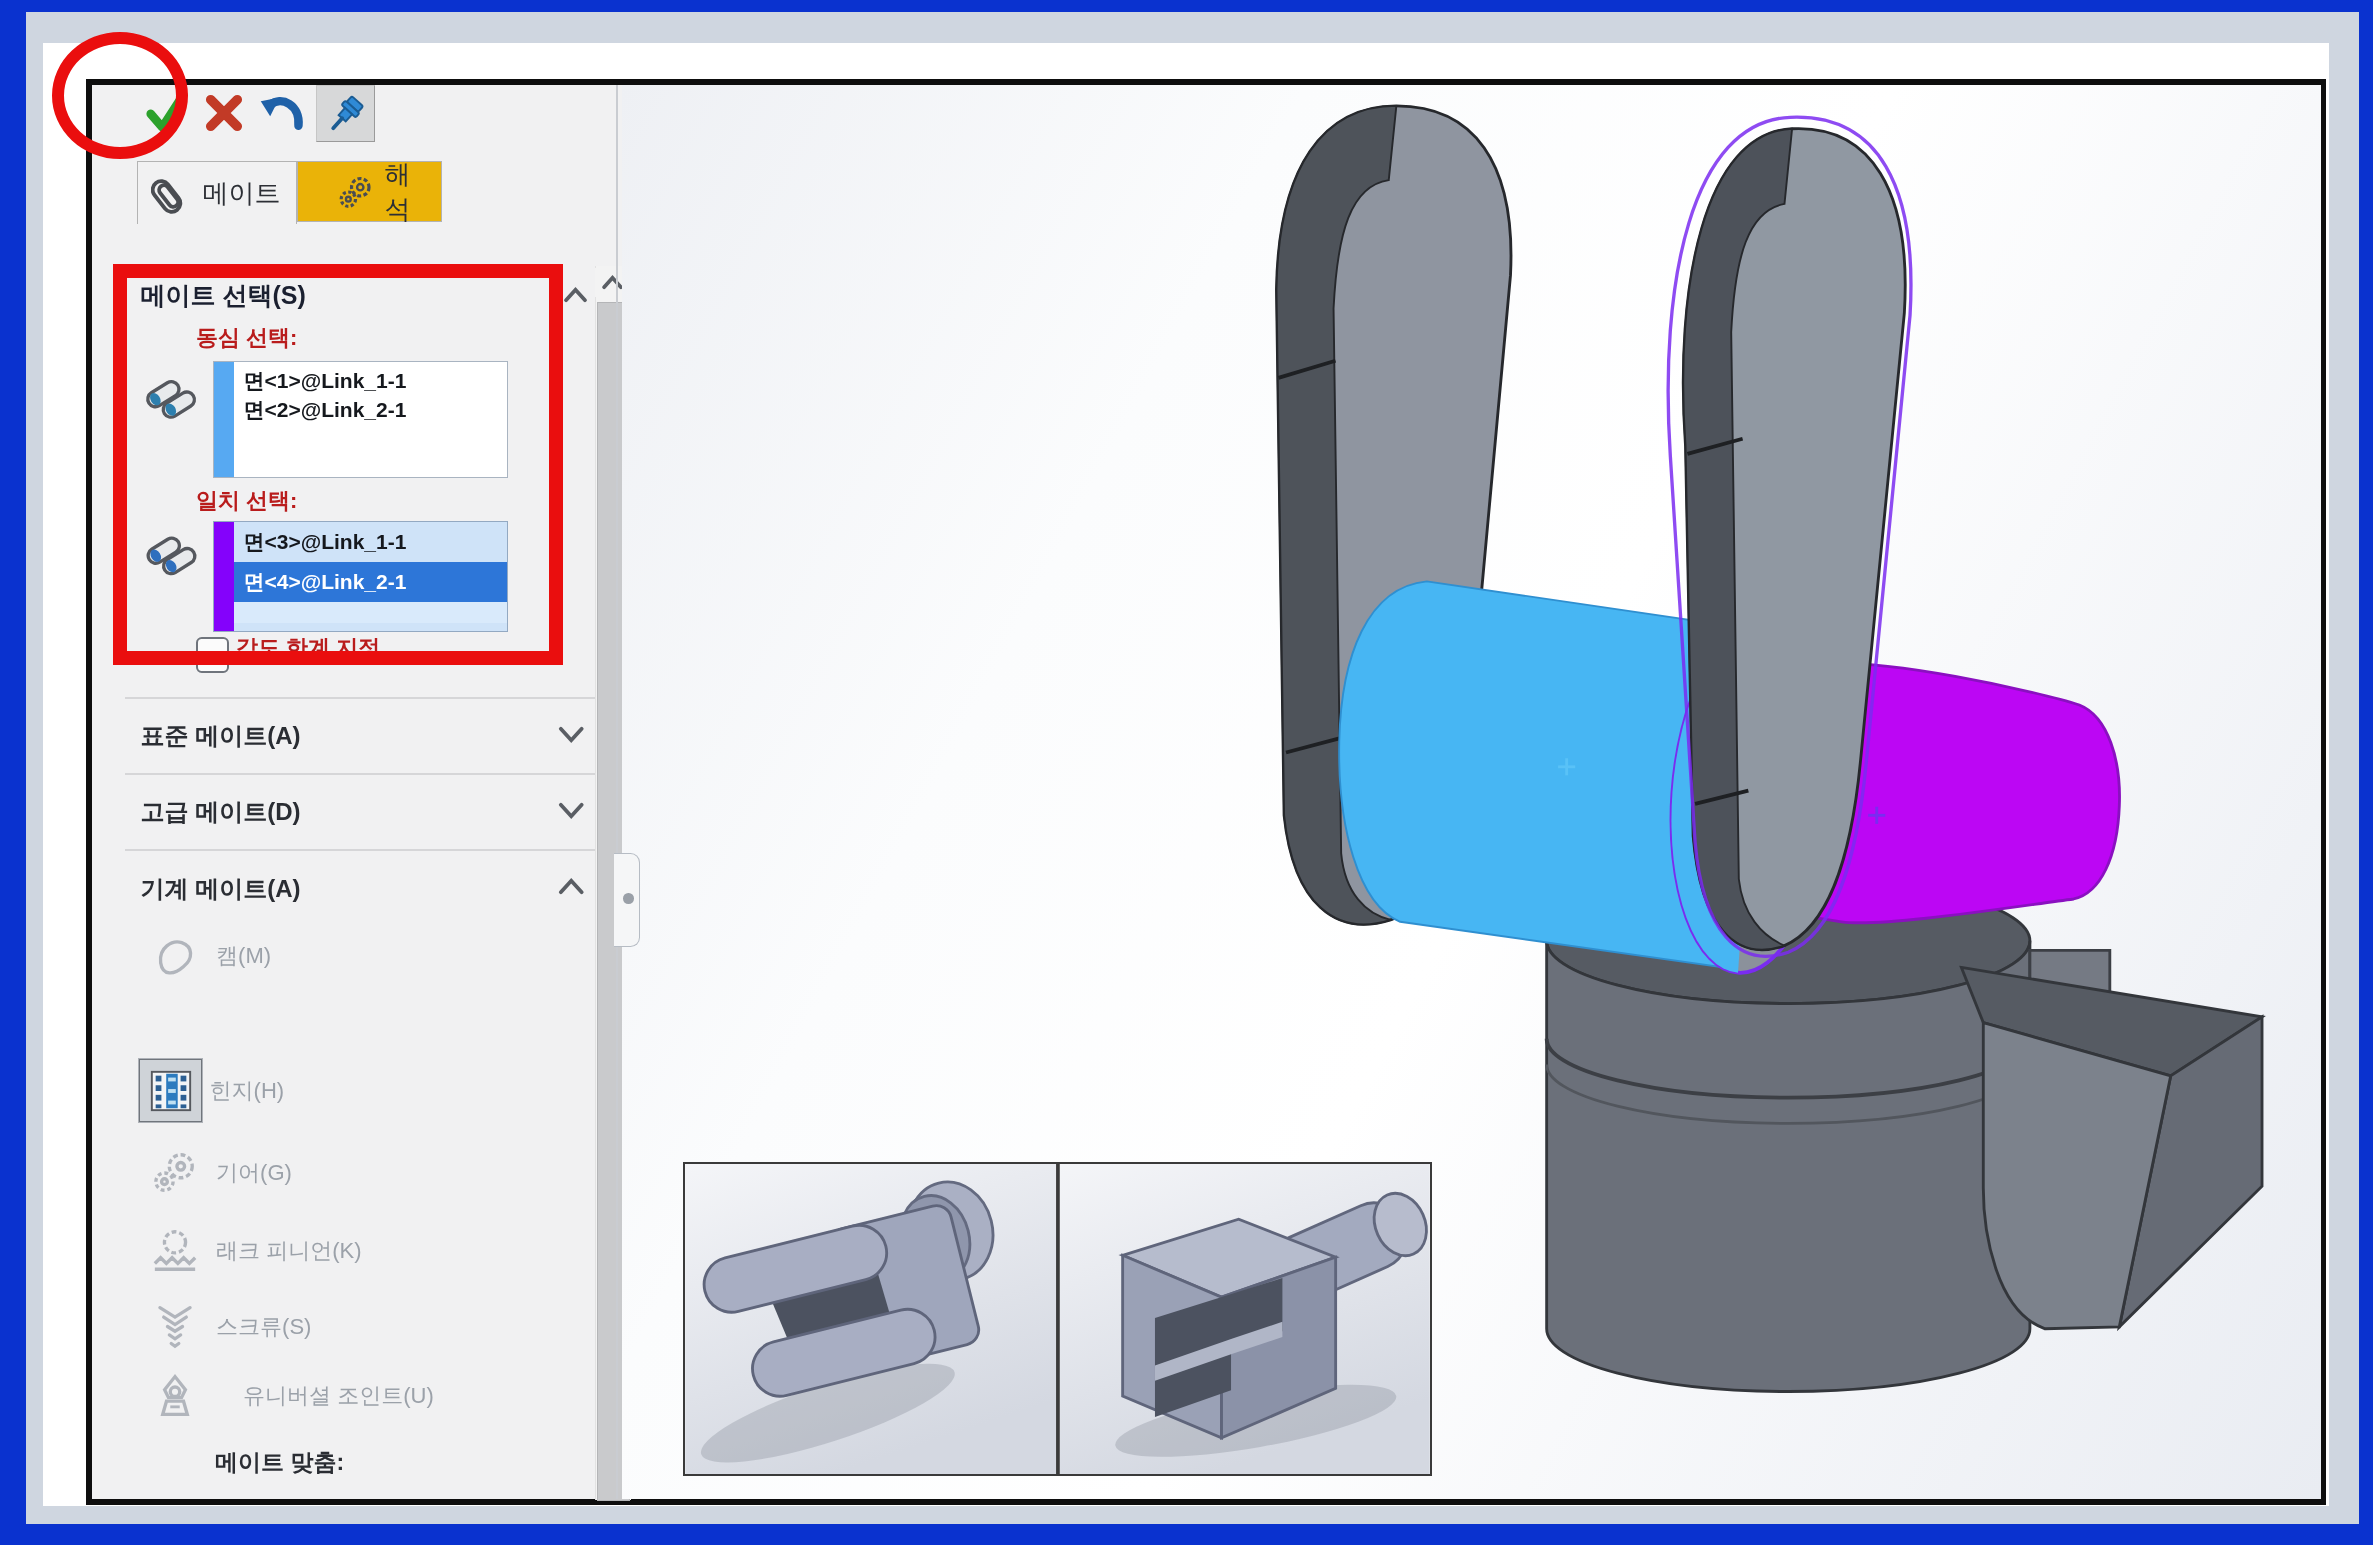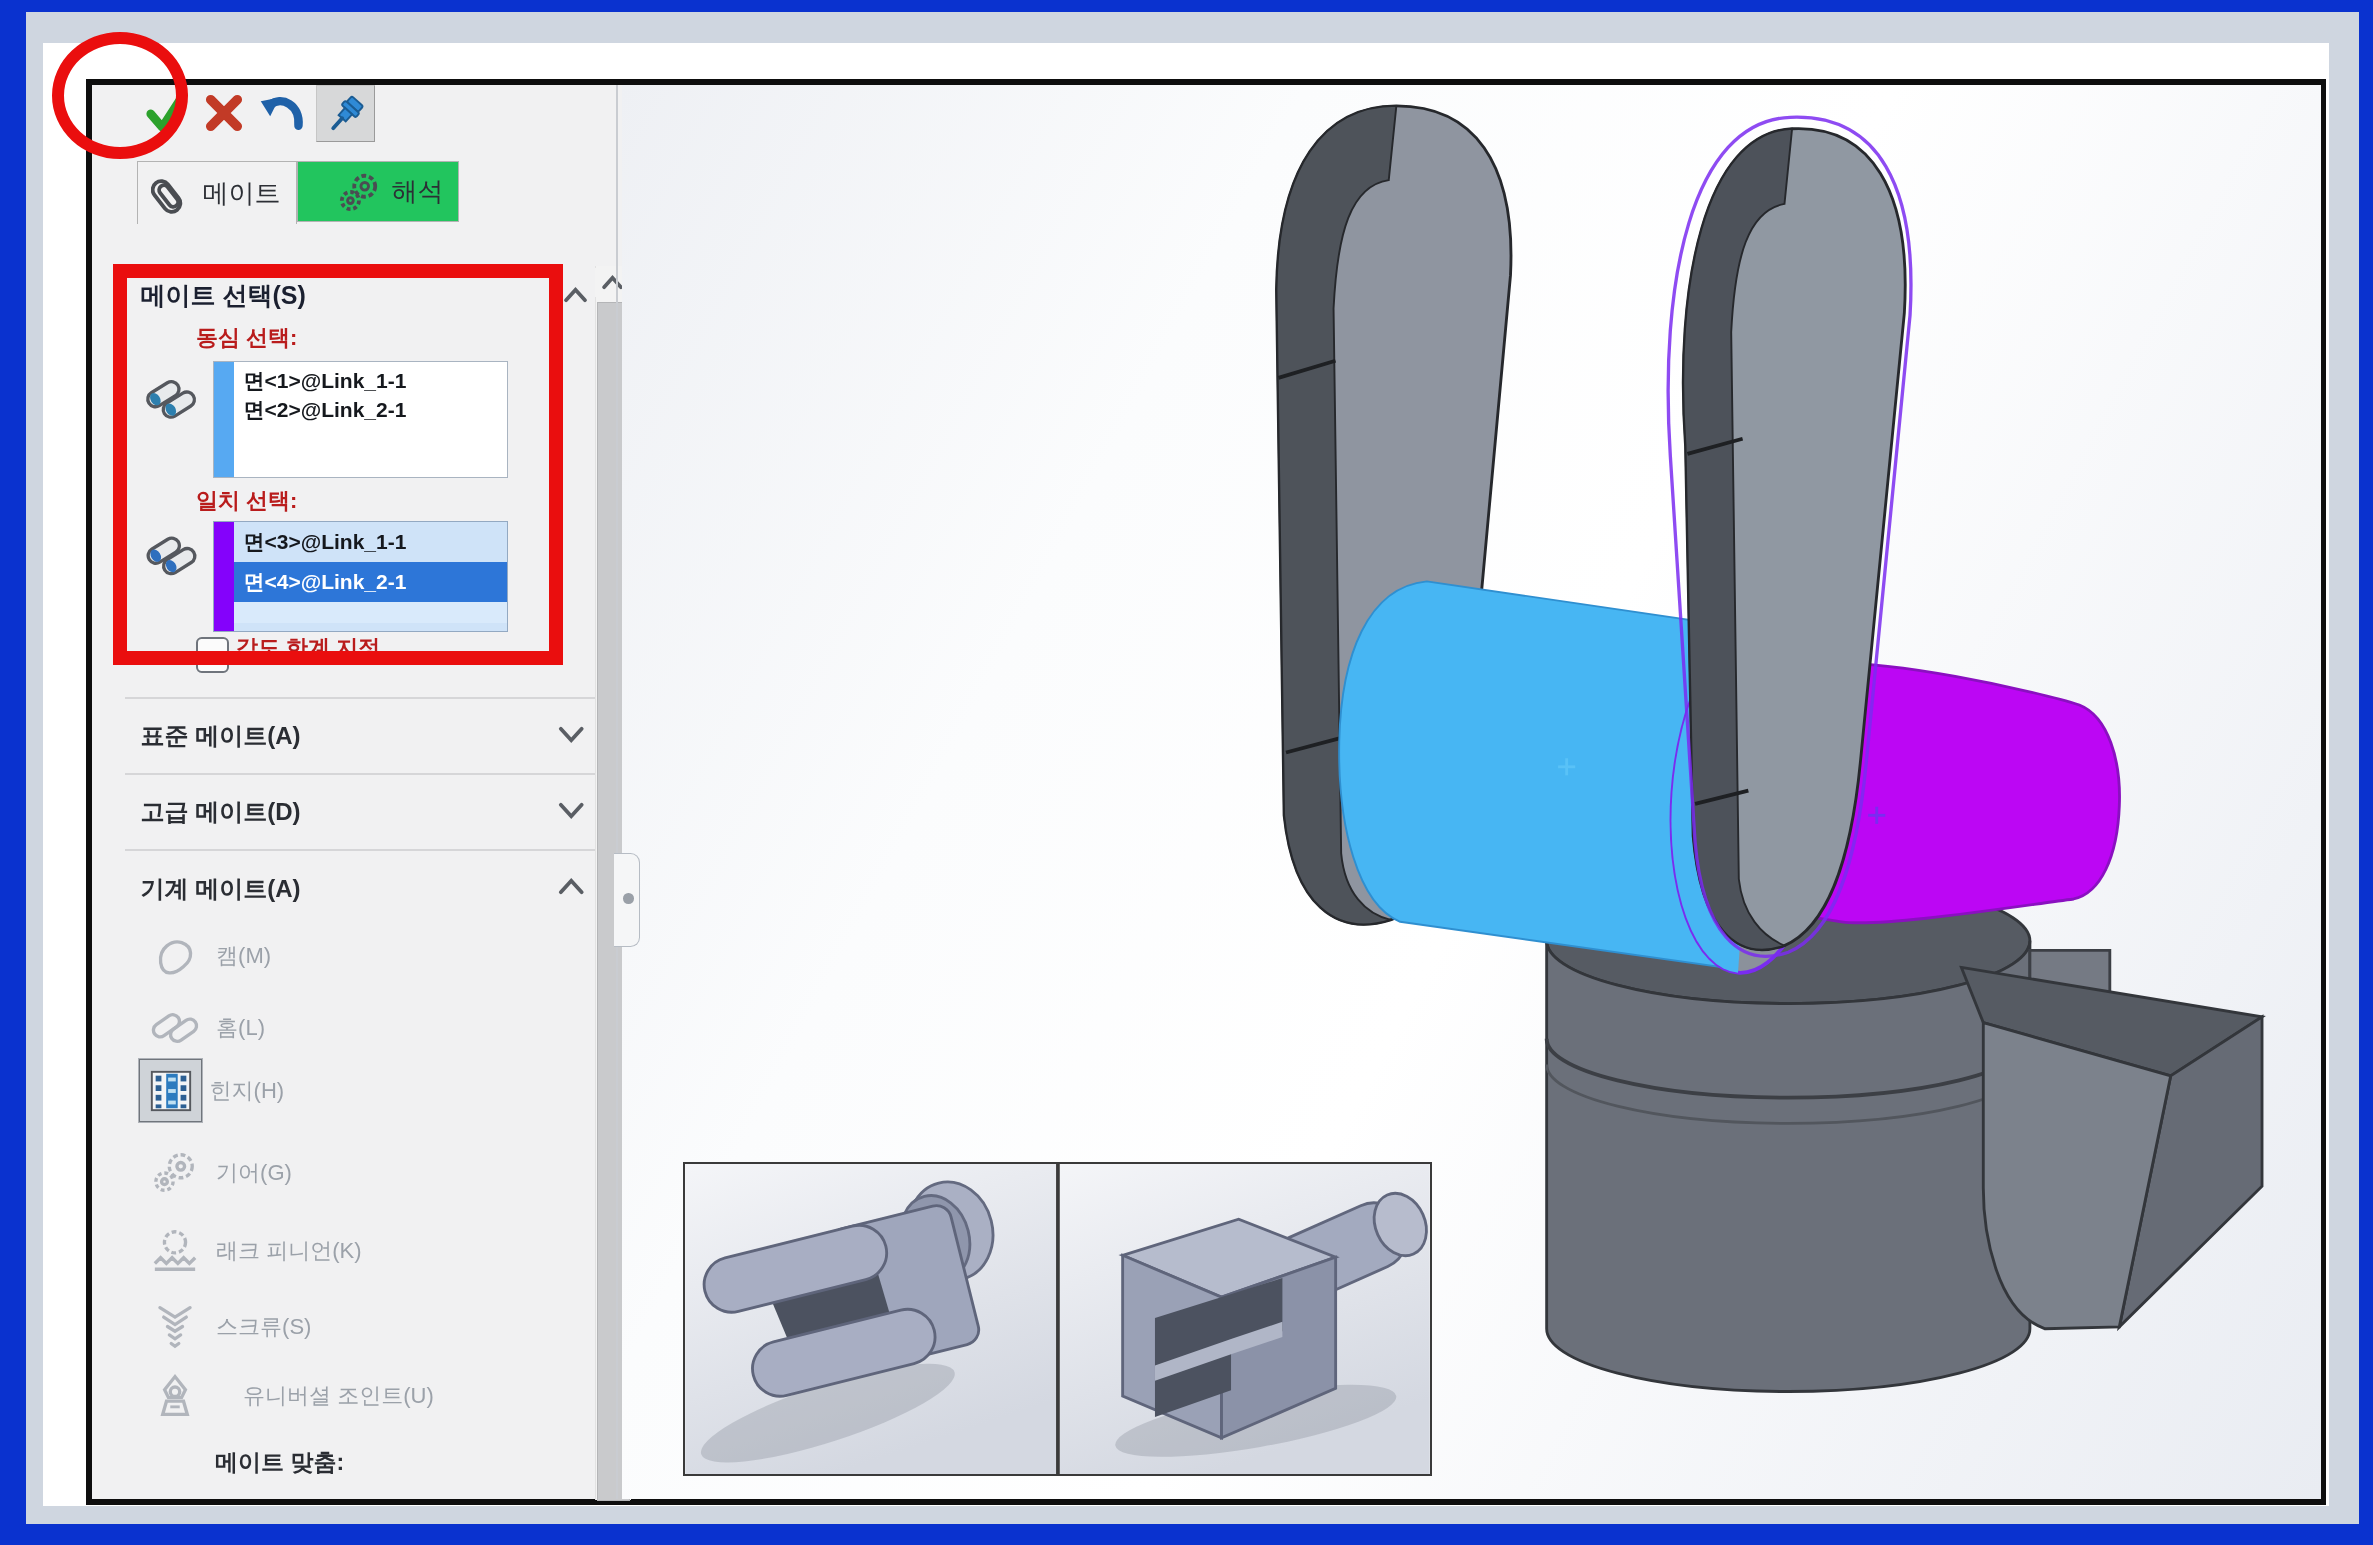--- a/index.html
+++ b/index.html
@@ -14,21 +14,21 @@
   
   #panel{left:0;top:0;width:524px;height:1414px;background:#f1f1f2;margin-left:20px;}
   .toolbtn{display:flex;align-items:center;justify-content:center;}
   #pin-button{left:204px;top:0px;width:57px;height:55px;background:#d7d8d9;border:1.9px solid #9a9a9a;
               border-top-color:#c6c6c6;border-left-color:#c6c6c6;}
   
   #tabs{left:23px;top:76px;width:495px;height:63px;}
   .tab{position:absolute;top:0;height:61px;display:flex;align-items:center;gap:11.4px;
        border:1px solid #b3b3b3;box-sizing:border-box;padding:0 13.3px;}
   #tab-mate{left:1.9px;width:160px;background:#f1f1f2;border-bottom:none;z-index:2;height:63px;}
-  #tab-analysis{left:162px;width:162px;background:#22c55e;padding-left:40px;}
+  #tab-analysis{left:162px;width:145px;background:#eab308;padding-left:40px;}
   .tab-label{font-size:26px;color:#2c2f35;}
   
   #red-rect{left:1px;top:179px;width:450px;height:401px;border:14.3px solid #ea0e0e;box-sizing:border-box;z-index:30;}
   #red-circle{left:52px;top:32px;width:112px;height:103px;border:12.4px solid #ea0e0e;border-radius:50%;z-index:40;}
   
   .hdr{font-size:25px;font-weight:700;color:#1b2030;}
   .sublabel{font-size:22px;font-weight:600;color:#b91c1c;}
   .listbox{box-sizing:border-box;border:1.9px solid #a9b4c1;background:#ffffff;display:flex;}
   .colorbar{width:20px;height:100%;}
   .listitems{flex:1;padding:3.8px 0 0 9.5px;}
@@ -186,31 +186,20 @@
 
     <div class="abs mrow" style="top:843px;">
       <span class="micon">
         <svg width="44" height="44" viewBox="0 0 46 46">
             <path d="M8,30 C6,14 20,6 30,9 C42,13 42,26 32,34 C22,43 10,44 8,30 Z" fill="none" stroke="#b1b5bc" stroke-width="3.5"></path>
           </svg>
       </span>
       <span class="mlabel">캠(M)</span>
     </div>
 
-    <div class="abs mrow" style="top:915px;">
-      <span class="micon">
-        <svg width="48" height="46" viewBox="0 0 50 48">
-          <g transform="rotate(-35 25 24)" fill="none" stroke="#b1b5bc" stroke-width="3.5">
-            <rect x="4" y="10" width="30" height="14" rx="7"></rect>
-            <rect x="16" y="24" width="30" height="14" rx="7"></rect>
-          </g>
-        </svg>
-      </span>
-      <span class="mlabel">홈(L)</span>
-    </div>
 
     <div class="abs mrow" style="top:978px;">
       <span id="hinge-btn">
         <svg width="46" height="46" viewBox="0 0 48 48">
           <rect x="4" y="4" width="40" height="40" fill="#f2f4f6" stroke="#55585e" stroke-width="2"></rect>
           <rect x="19" y="6" width="12" height="36" fill="#2c7bbf"></rect>
           <g fill="#2c5f93">
             <rect x="8" y="8" width="6" height="6"></rect>
               <rect x="8" y="18" width="6" height="6"></rect>
             <rect x="8" y="28" width="6" height="6"></rect>

